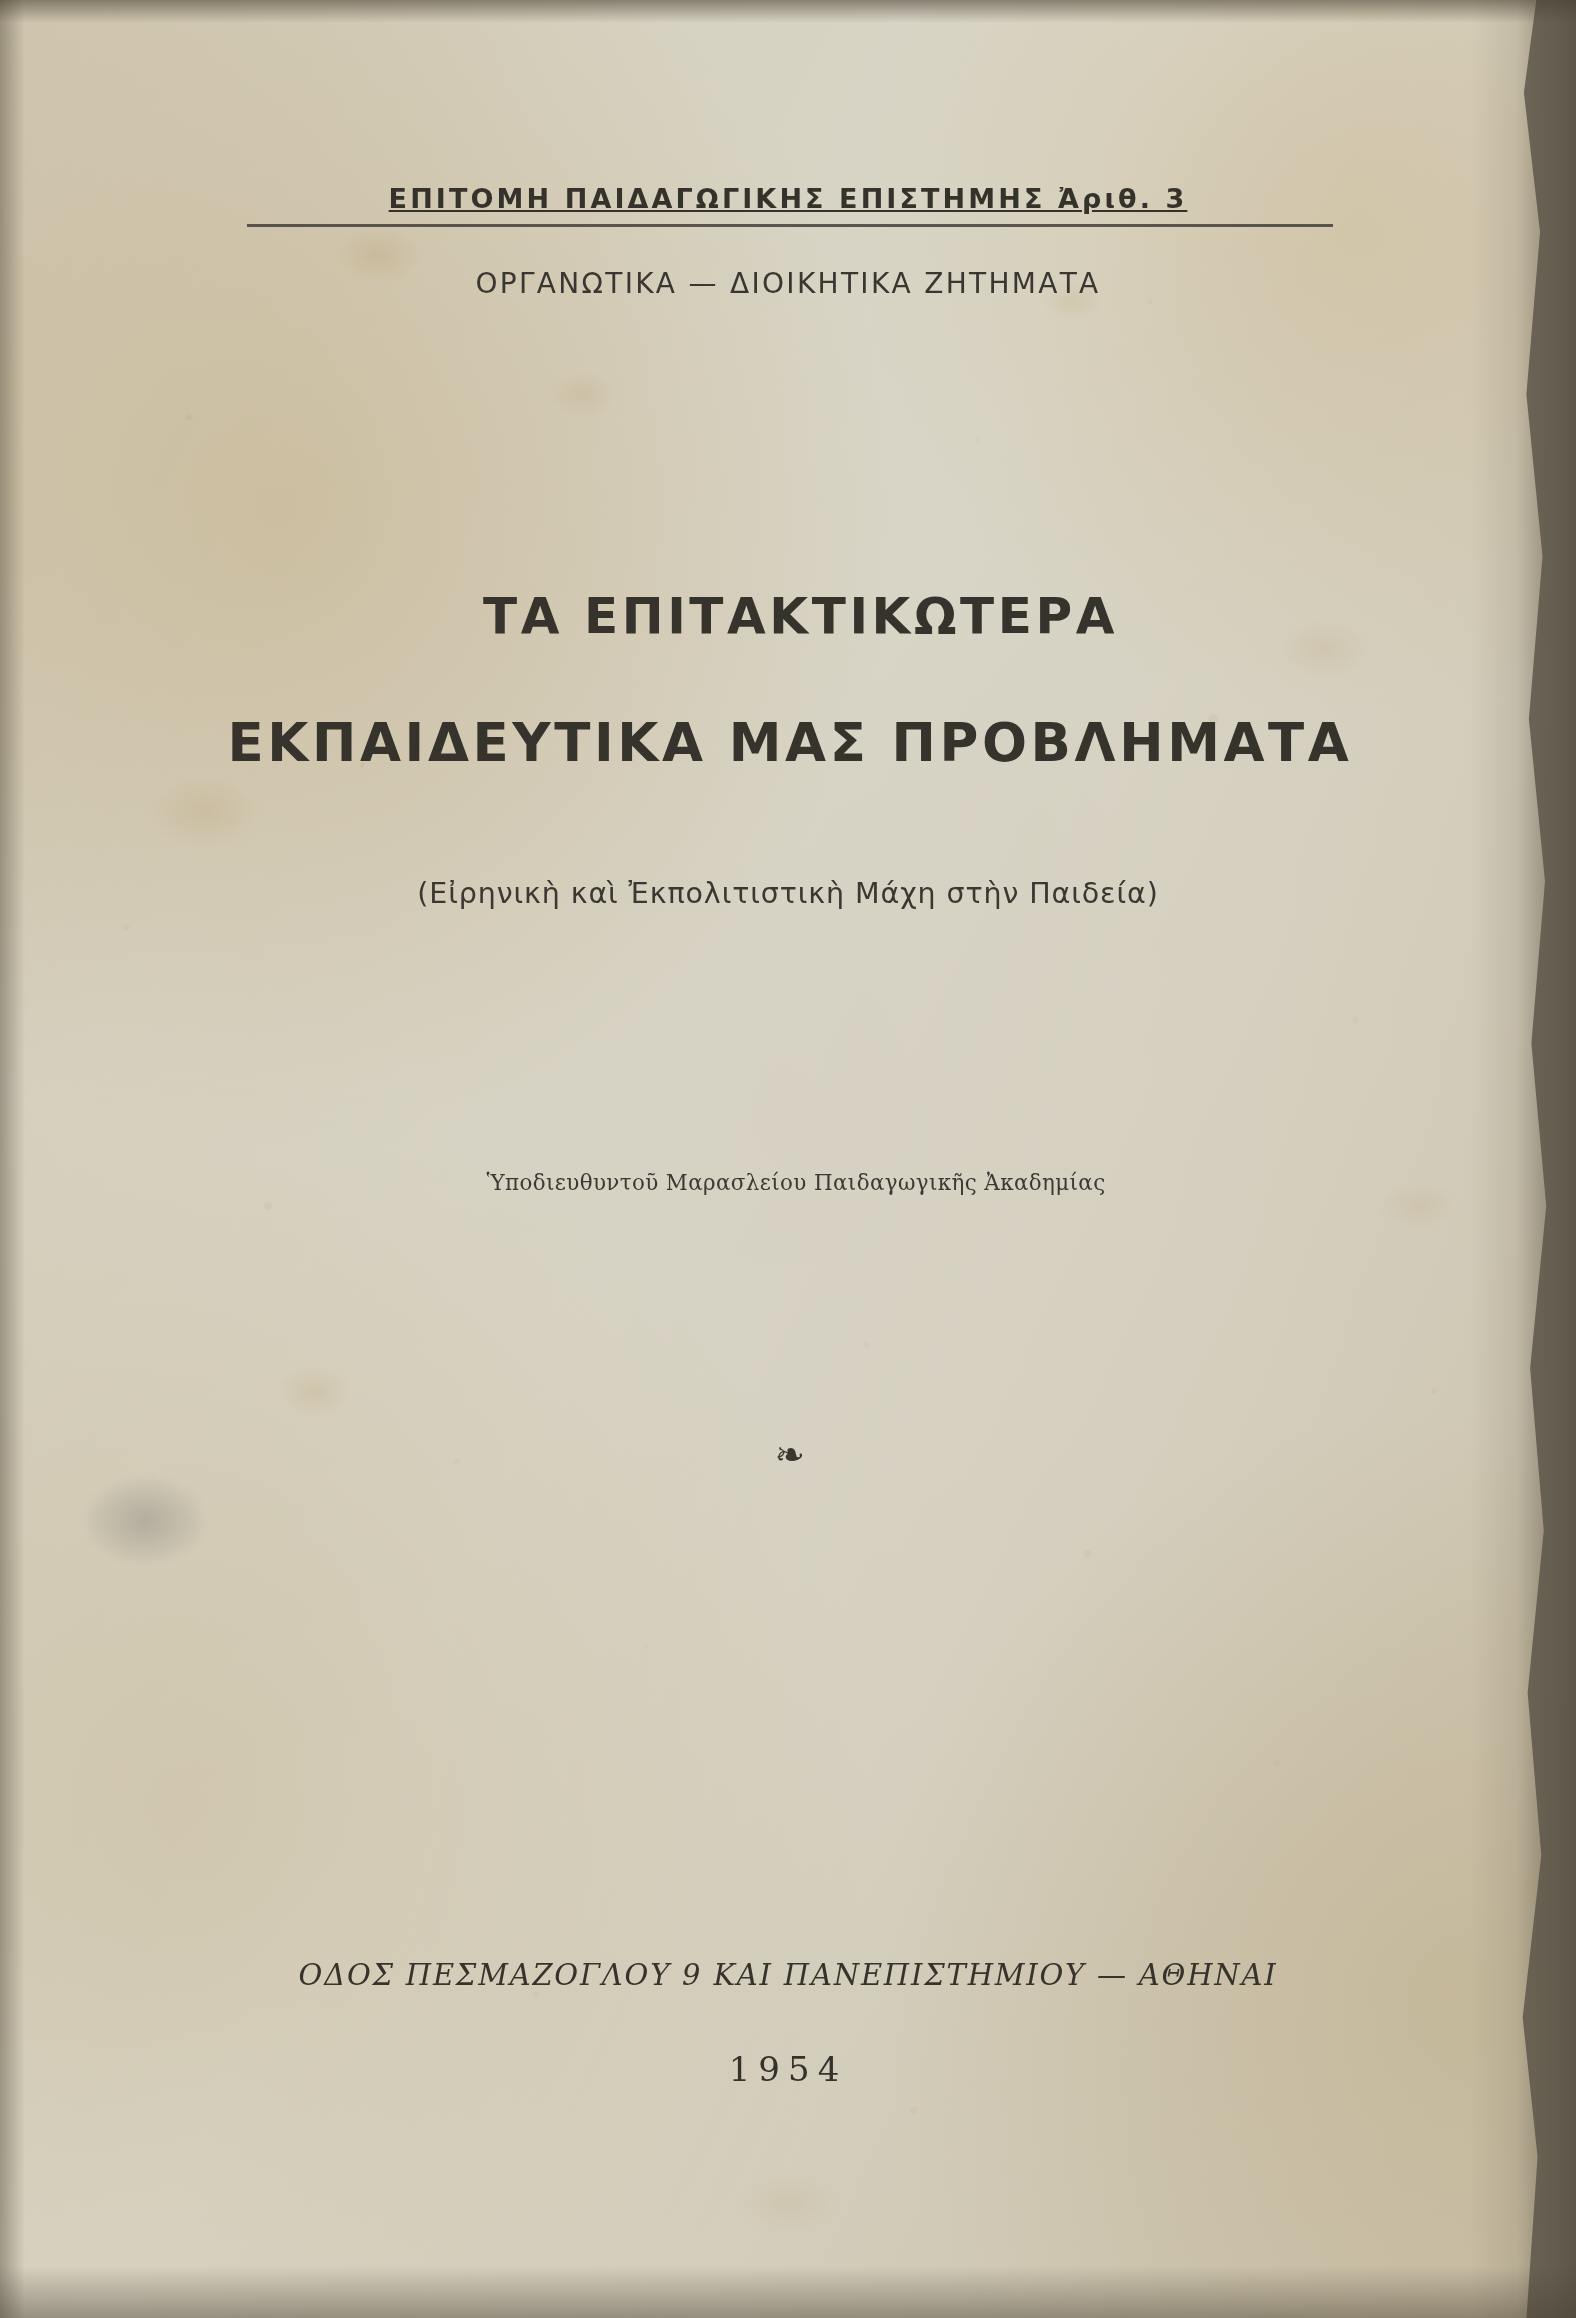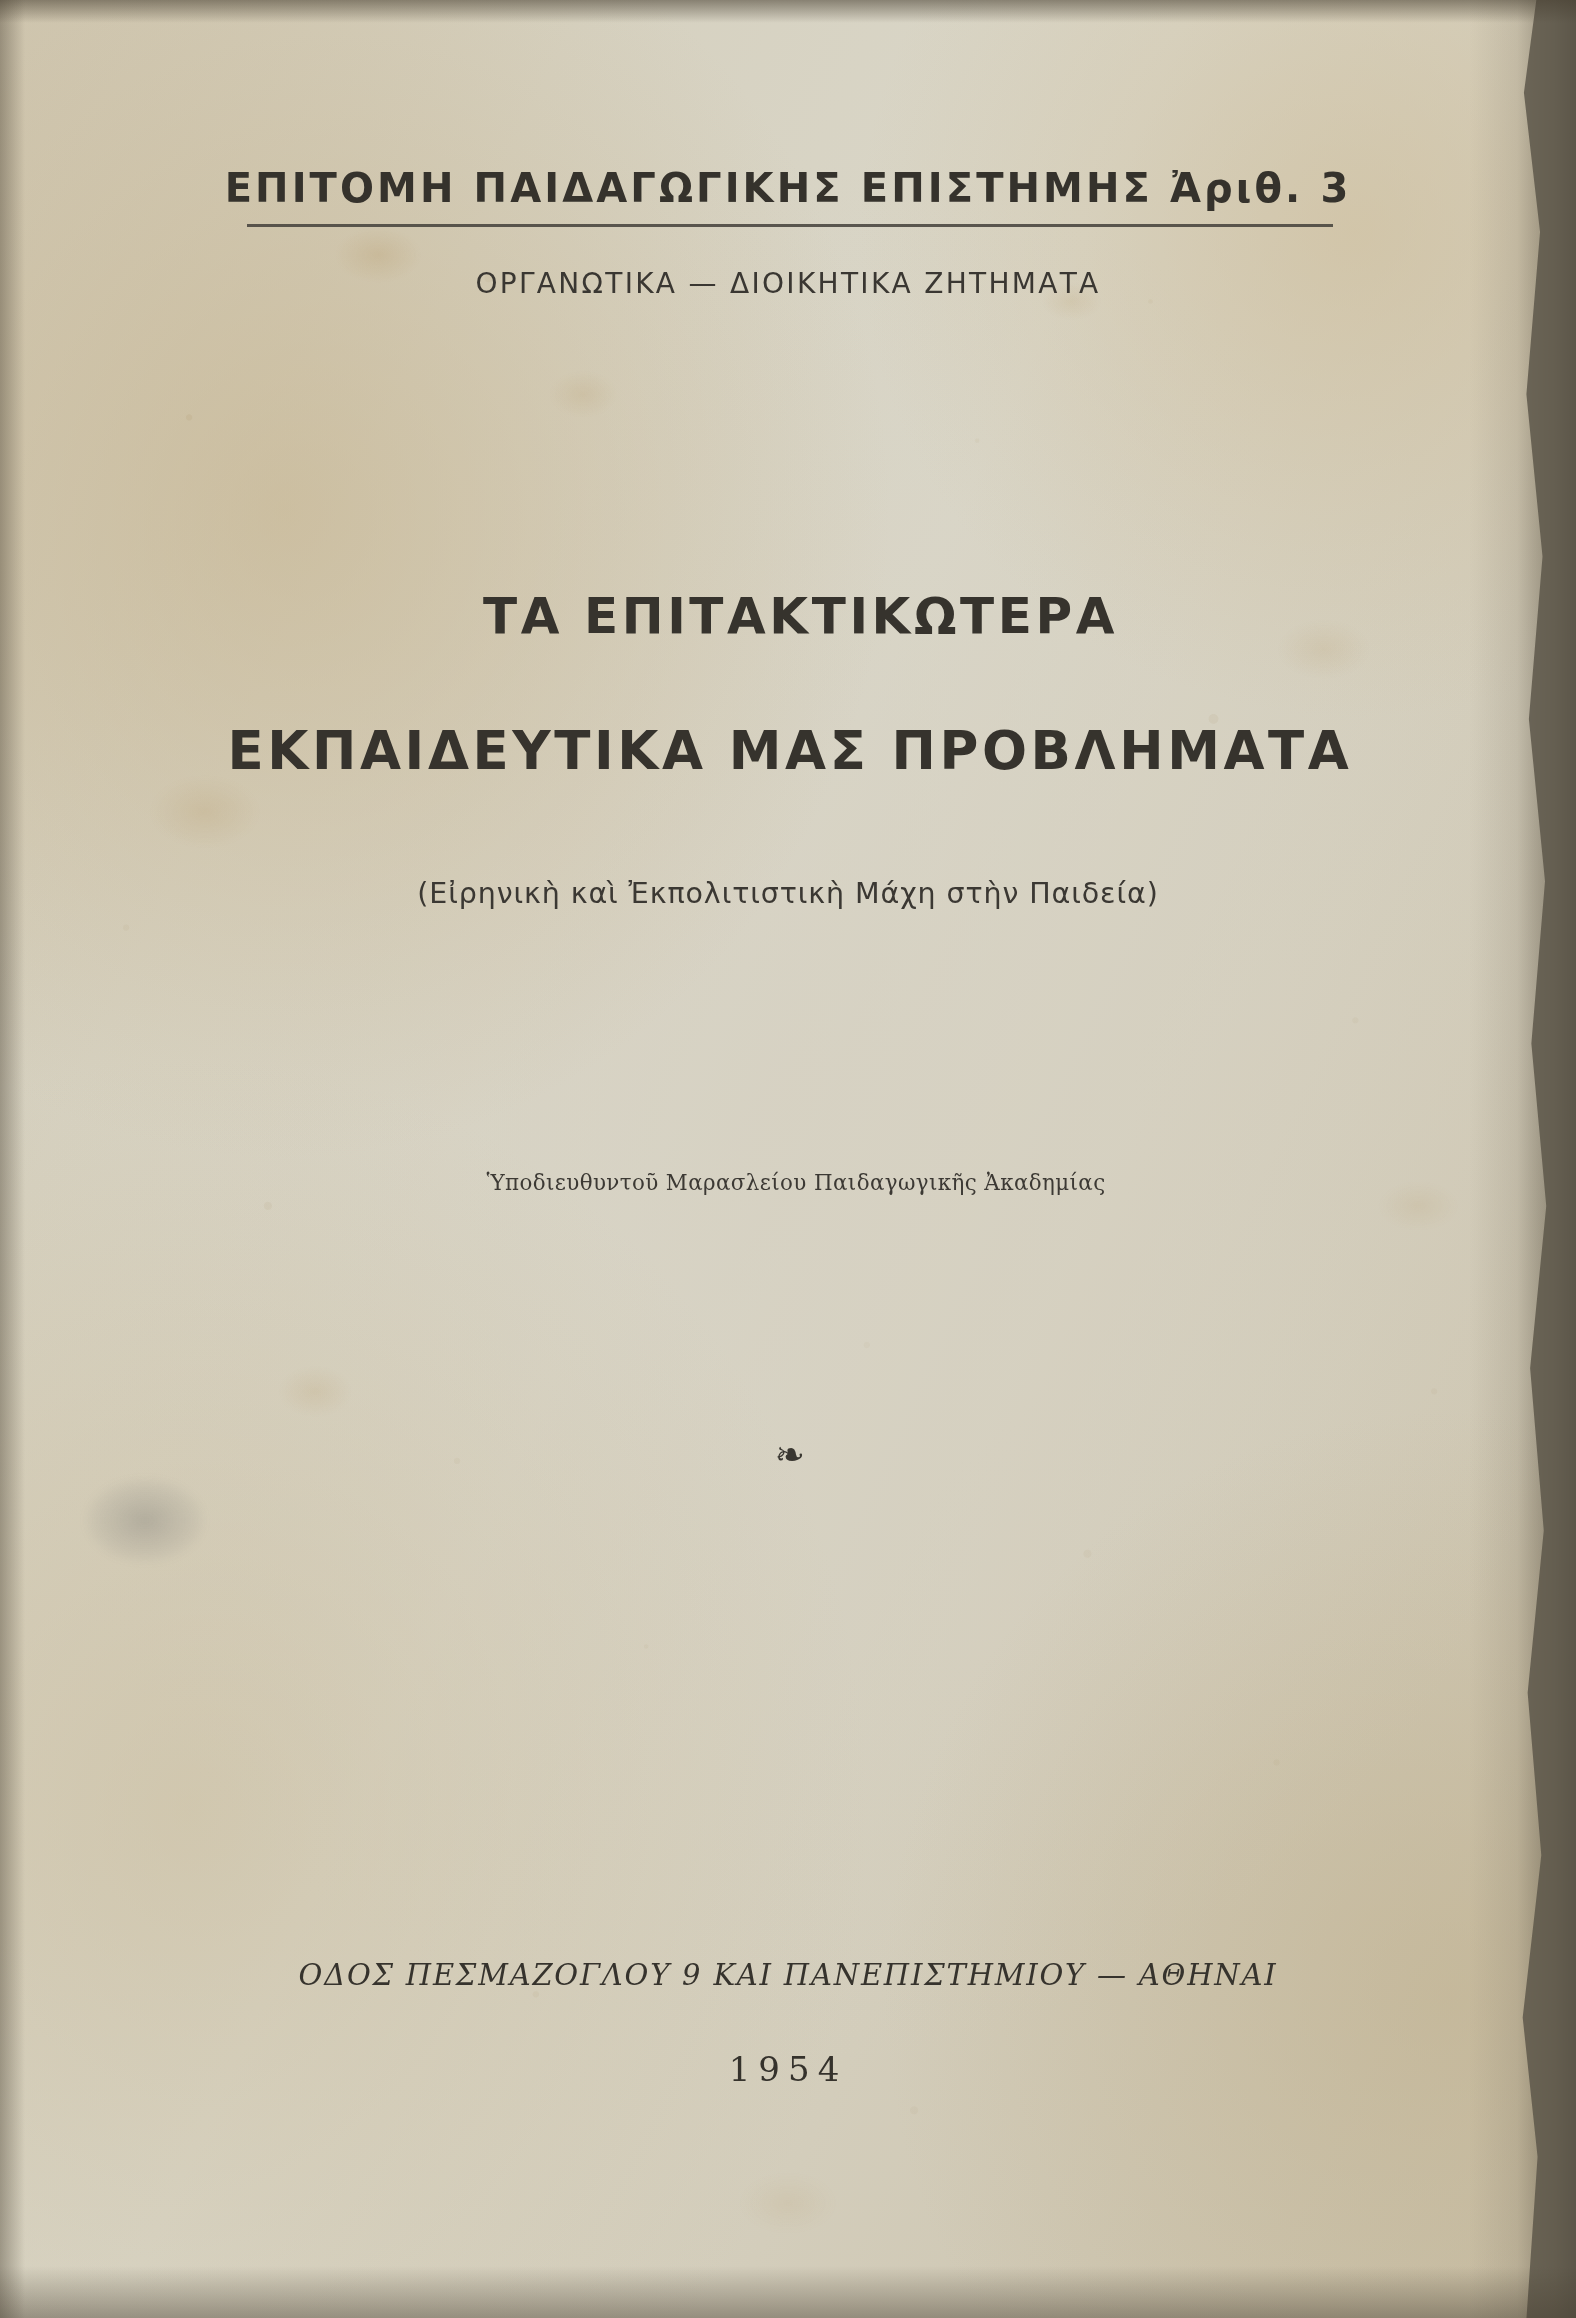--- a/index.html
+++ b/index.html
@@ -109,26 +109,27 @@
   
   .content {
     position: absolute;
     inset: 0;
     color: #2e2c28;
     text-align: center;
   }
   .series-line {
     position: absolute;
     left: 0; right: 0;
-    top: 165px;
-    font-size: 40px;
+    top: 183px;
+    font-size: 27px;
     letter-spacing: 3.1px;
     font-weight: 700;
     color: #35322c;
     font-family: "DejaVu Sans", sans-serif;
+    text-decoration: underline;
   }
   .rule {
     position: absolute;
     left: 247px;
     width: 1086px;
     top: 224px;
     height: 2.7px;
     background: #43403a;
     opacity: 0.85;
   }
@@ -151,21 +152,20 @@
     padding-left: 25px;
   }
   .title2 {
     position: absolute;
     left: 4px; right: 0;
     top: 712px;
     font-size: 53px;
     letter-spacing: 3.6px;
     font-weight: 700;
     color: #36332d;
-    margin-top: 8px;
   }
   .subtitle {
     position: absolute;
     left: 0; right: 0;
     top: 877px;
     font-size: 28.5px;
     letter-spacing: 0.9px;
     color: #3b3833;
   }
   .author {

